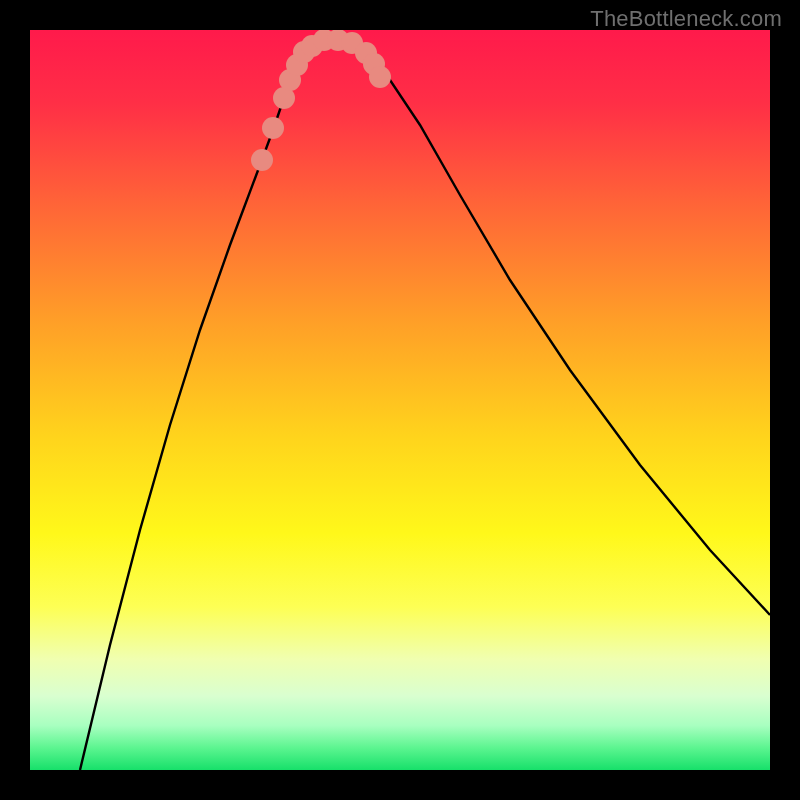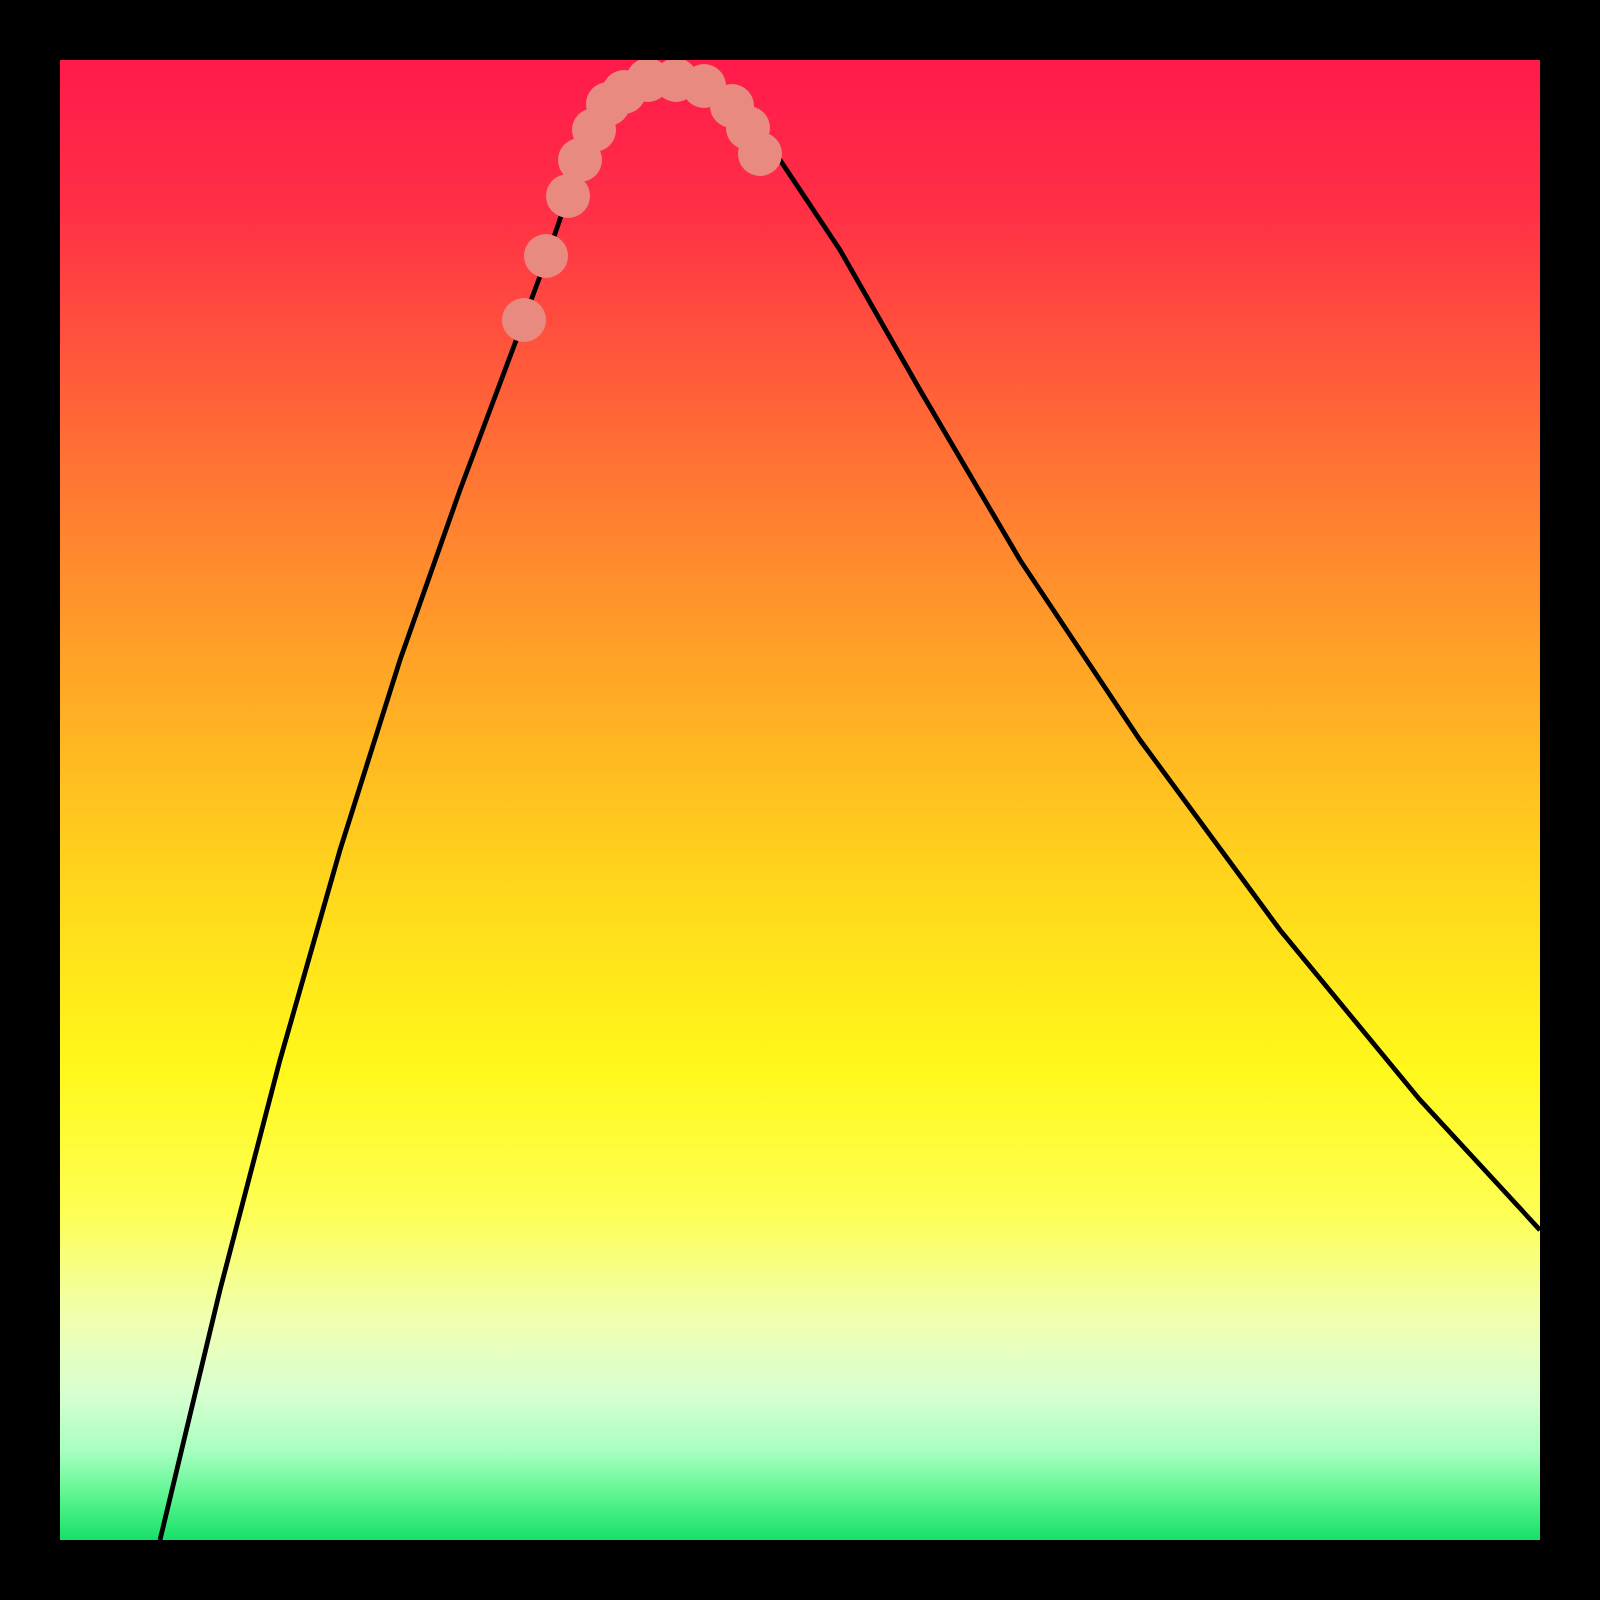--- a/index.html
+++ b/index.html
@@ -48,20 +48,21 @@
     color: #6f6f6f;
     font-size: 22px;
     letter-spacing: 0.2px;
     font-weight: 400;
   }
 </style>
 </head>
 <body>
 
 <div class="frame">
+  <div class="watermark">TheBottleneck.com</div>
 
   <div class="plot">
     <svg class="gradient" viewBox="0 0 740 740" preserveAspectRatio="none">
       <defs>
         <linearGradient id="bg" x1="0" y1="0" x2="0" y2="1">
             <stop offset="0%" stop-color="#ff1a4b"></stop>
             <stop offset="10%" stop-color="#ff2f46"></stop>
             <stop offset="25%" stop-color="#ff6a36"></stop>
             <stop offset="40%" stop-color="#ffa127"></stop>
             <stop offset="55.00000000000001%" stop-color="#ffd41c"></stop>

